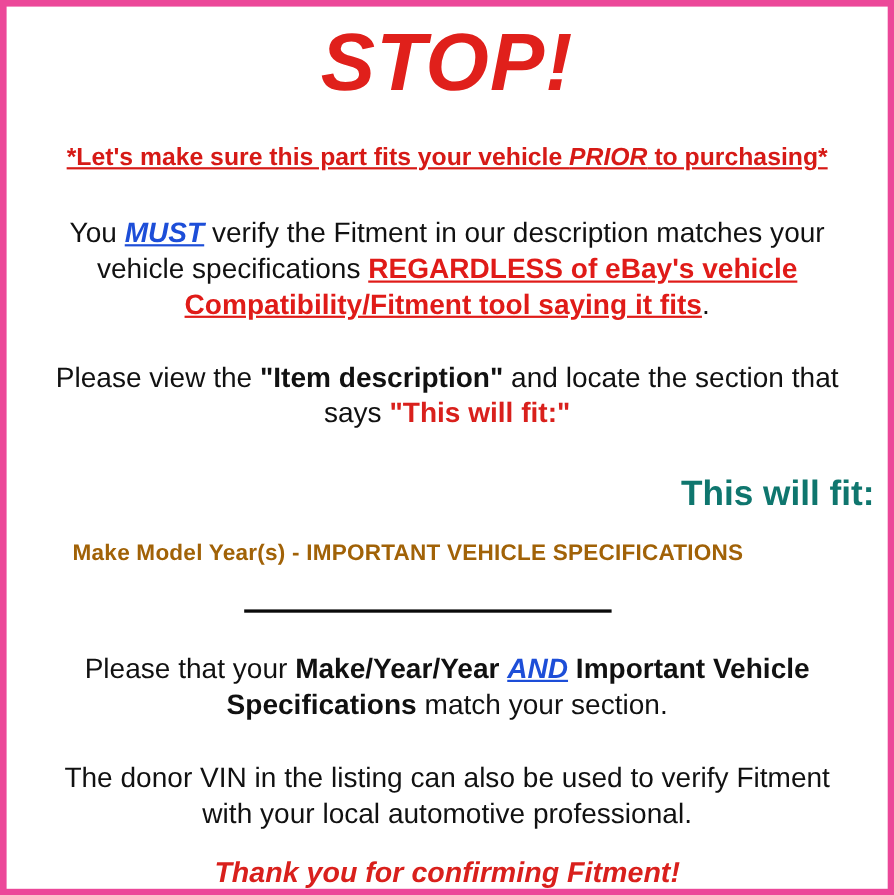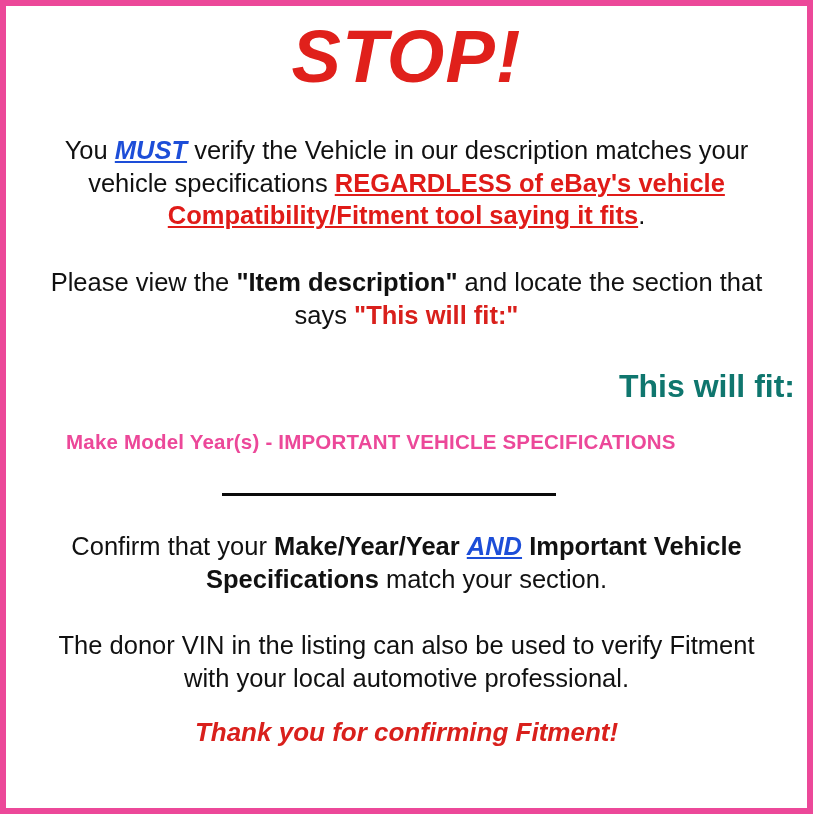--- a/index.html
+++ b/index.html
@@ -101,21 +101,21 @@
     font-weight: bold;
     color: #0f766e;
     line-height: 1.2;
     margin: 0;
     padding-top: 2px;
     text-align: right;
   }
   .example-spec {
     font-size: 20.5px;
     font-weight: bold;
-    color: #ec4899;
+    color: #a16207;
     line-height: 1.2;
     margin: 0;
     padding-top: 24px;
     padding-left: 2px;
     letter-spacing: 0.2px;
     white-space: nowrap;
   }
 
   .divider-wrap {
     padding-top: 28px;
@@ -141,34 +141,35 @@
   }
 </style>
 </head>
 <body>
 
 <div id="notice-card">
   <div id="notice-inner">
 
     <div class="stop-title">STOP!</div>
 
+    <div class="tagline"><span>*Let's make sure this part fits your vehicle </span><span class="ital">PRIOR</span><span> to purchasing*</span></div>
 
-    <div class="para para-must"><span>You </span><span class="red-bi-u">MUST</span><span> verify the Vehicle in our description matches your vehicle specifications </span><span class="red-bold-u">REGARDLESS of eBay's vehicle Compatibility/Fitment tool saying it fits</span><span>.</span></div>
+    <div class="para para-must"><span>You </span><span class="red-bi-u">MUST</span><span> verify the Fitment in our description matches your vehicle specifications </span><span class="red-bold-u">REGARDLESS of eBay's vehicle Compatibility/Fitment tool saying it fits</span><span>.</span></div>
 
     <div class="para para-view"><span>Please view the </span><span class="blk-bold">"Item description"</span><span> and locate the section that says </span><span class="red-bold">"This will fit:"</span></div>
 
     <div class="example-block">
       <div class="example-fit">This will fit:</div>
       <div class="example-spec">Make Model Year(s) - IMPORTANT VEHICLE SPECIFICATIONS</div>
     </div>
 
     <div class="divider-wrap">
       <span class="divider"></span>
     </div>
 
-    <div class="para para-confirm"><span>Confirm that your </span><span class="blk-bold">Make/Year/Year</span><span> </span><span class="red-bi-u">AND</span><span> </span><span class="blk-bold">Important Vehicle Specifications</span><span> match your section.</span></div>
+    <div class="para para-confirm"><span>Please that your </span><span class="blk-bold">Make/Year/Year</span><span> </span><span class="red-bi-u">AND</span><span> </span><span class="blk-bold">Important Vehicle Specifications</span><span> match your section.</span></div>
 
     <div class="para para-vin">The donor VIN in the listing can also be used to verify Fitment with your local automotive professional.</div>
 
     <div class="thanks">Thank you for confirming Fitment!</div>
 
   </div>
 </div>
 
 </body></html>

